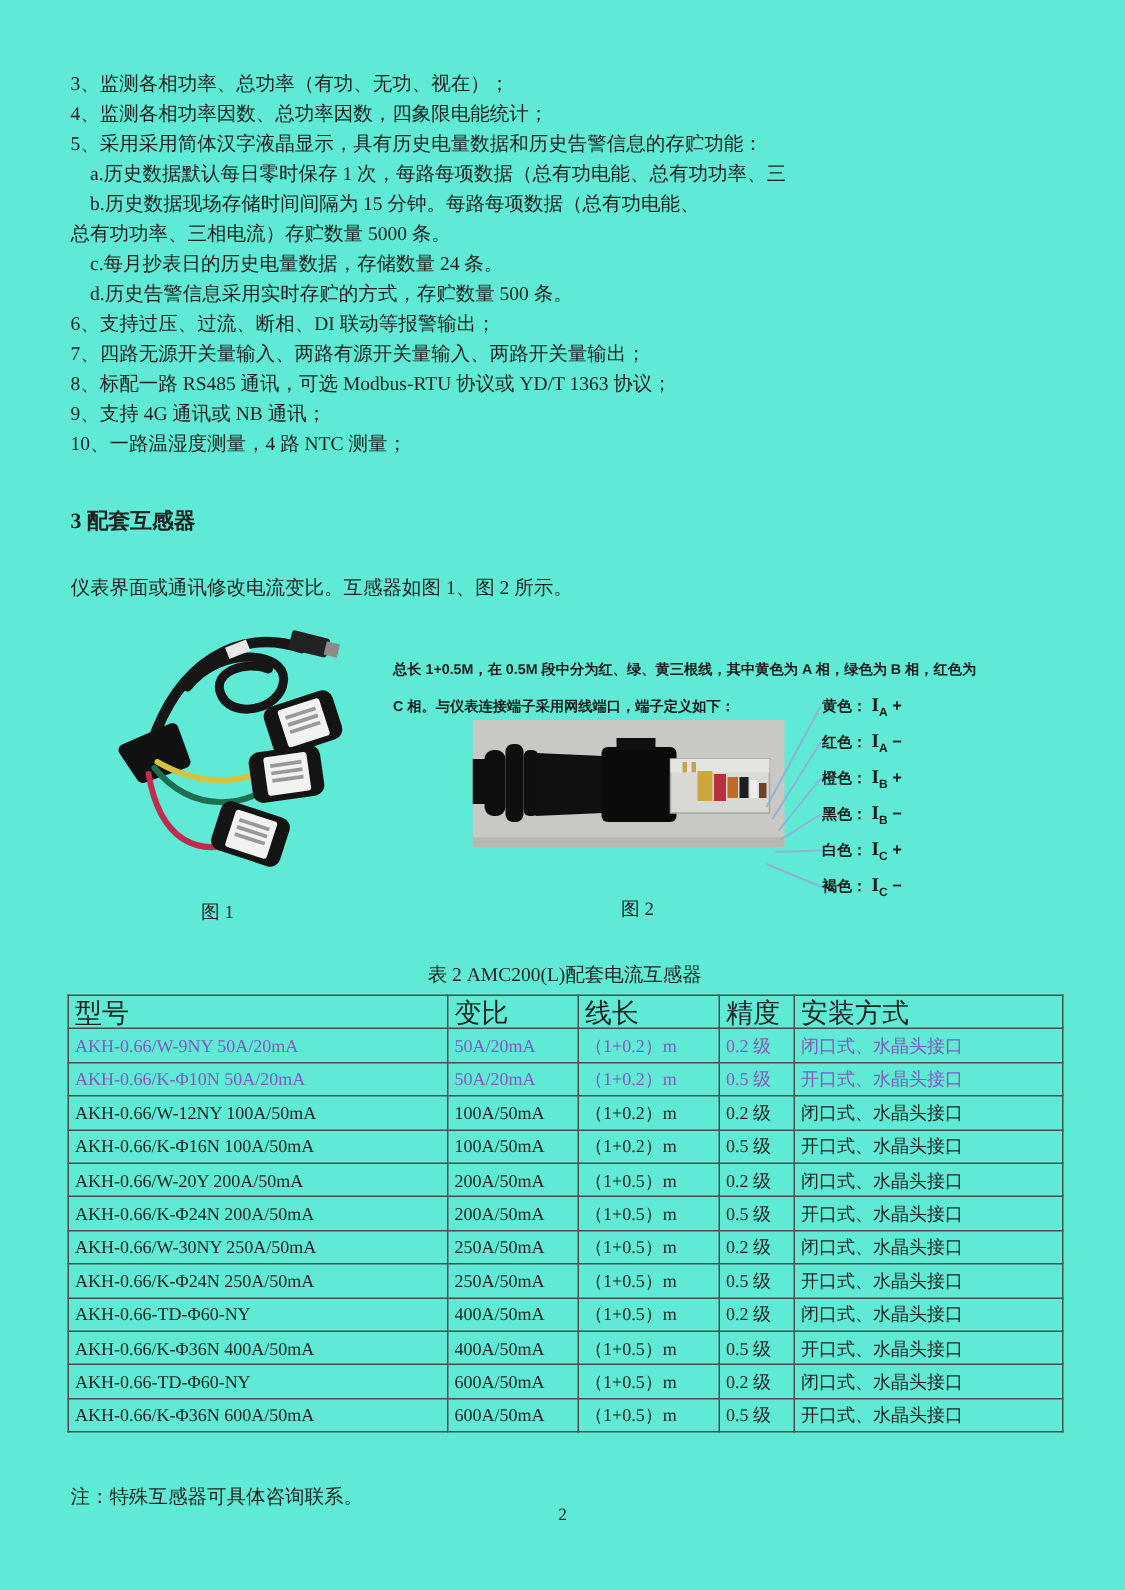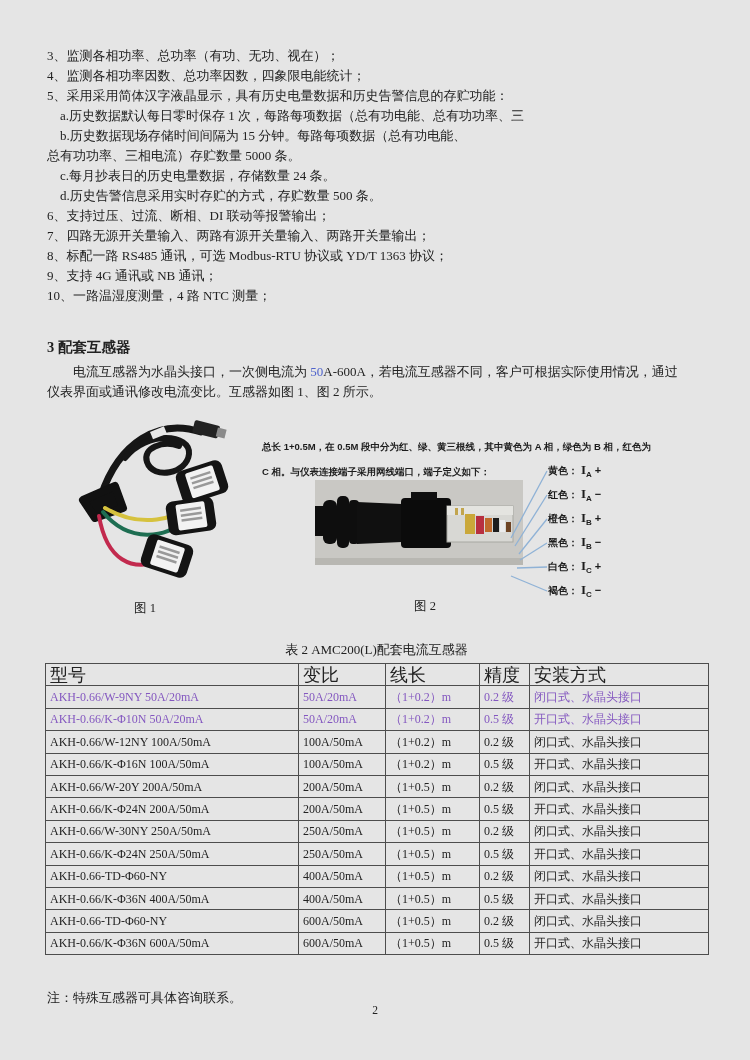--- a/index.html
+++ b/index.html
@@ -1,16 +1,16 @@
 <!DOCTYPE html>
 <html style="--purple: #8458c0; --blue: #4f63cc;"><head>
 <meta charset="utf-8">
 <style>
   html,body{margin:0;padding:0;background:#ffffff;}
-  .page{position:relative;width:750px;height:1060px;background:#e5e5e5;overflow:hidden;
+  .page{position:relative;width:750px;height:1060px;background:#5eead4;overflow:hidden;
         font-family:"Liberation Serif","DejaVu Serif",serif;color:#222;}
   
   .features{position:absolute;left:47px;top:46px;width:672px;font-size:13px;}
   .features .ln{height:20px;line-height:20px;white-space:nowrap;}
   .features .ind{padding-left:13px;}
   
   .sec{position:absolute;left:47px;top:338px;margin:0;font-size:14.5px;font-weight:bold;
        font-family:"Liberation Serif","DejaVu Serif",serif;}
   .para{position:absolute;left:47px;width:672px;font-size:13px;height:20px;line-height:20px;white-space:nowrap;}
   .p1{top:362px;padding-left:26px;}
@@ -62,21 +62,20 @@
     <div class="ln ind">c.每月抄表日的历史电量数据，存储数量 24 条。</div>
     <div class="ln ind">d.历史告警信息采用实时存贮的方式，存贮数量 500 条。</div>
     <div class="ln">6、支持过压、过流、断相、DI 联动等报警输出；</div>
     <div class="ln">7、四路无源开关量输入、两路有源开关量输入、两路开关量输出；</div>
     <div class="ln">8、标配一路 RS485 通讯，可选 Modbus-RTU 协议或 YD/T 1363 协议；</div>
     <div class="ln">9、支持 4G 通讯或 NB 通讯；</div>
     <div class="ln">10、一路温湿度测量，4 路 NTC 测量；</div>
   </div>
 
   <h2 class="sec">3 配套互感器</h2>
-  <div class="para p1"><span>电流互感器为水晶头接口，一次侧电流为 </span><span class="blue">50</span><span>A-600A，若电流互感器不同，客户可根据实际使用情况，通过</span></div>
   <div class="para p2">仪表界面或通讯修改电流变比。互感器如图 1、图 2 所示。</div>
 
   <svg class="fig1" viewBox="0 0 190 178">
     <path d="M146,16 C104,2 64,26 46,80" stroke="#161616" stroke-width="7" fill="none" stroke-linecap="round"></path>
     <path d="M70,42 C92,14 136,18 134,38 C132,58 98,64 92,46 C87,32 108,24 124,30" stroke="#161616" stroke-width="6" fill="none" stroke-linecap="round"></path>
     <g transform="rotate(14 152 14)">
       <rect x="138" y="7" width="26" height="13" fill="#222" rx="2"></rect>
       <rect x="162" y="9" width="9" height="9" fill="#8a8a8a"></rect>
     </g>
     <rect x="96" y="13" width="15" height="8" fill="#e8e8e8" transform="rotate(-22 103 17)"></rect>

